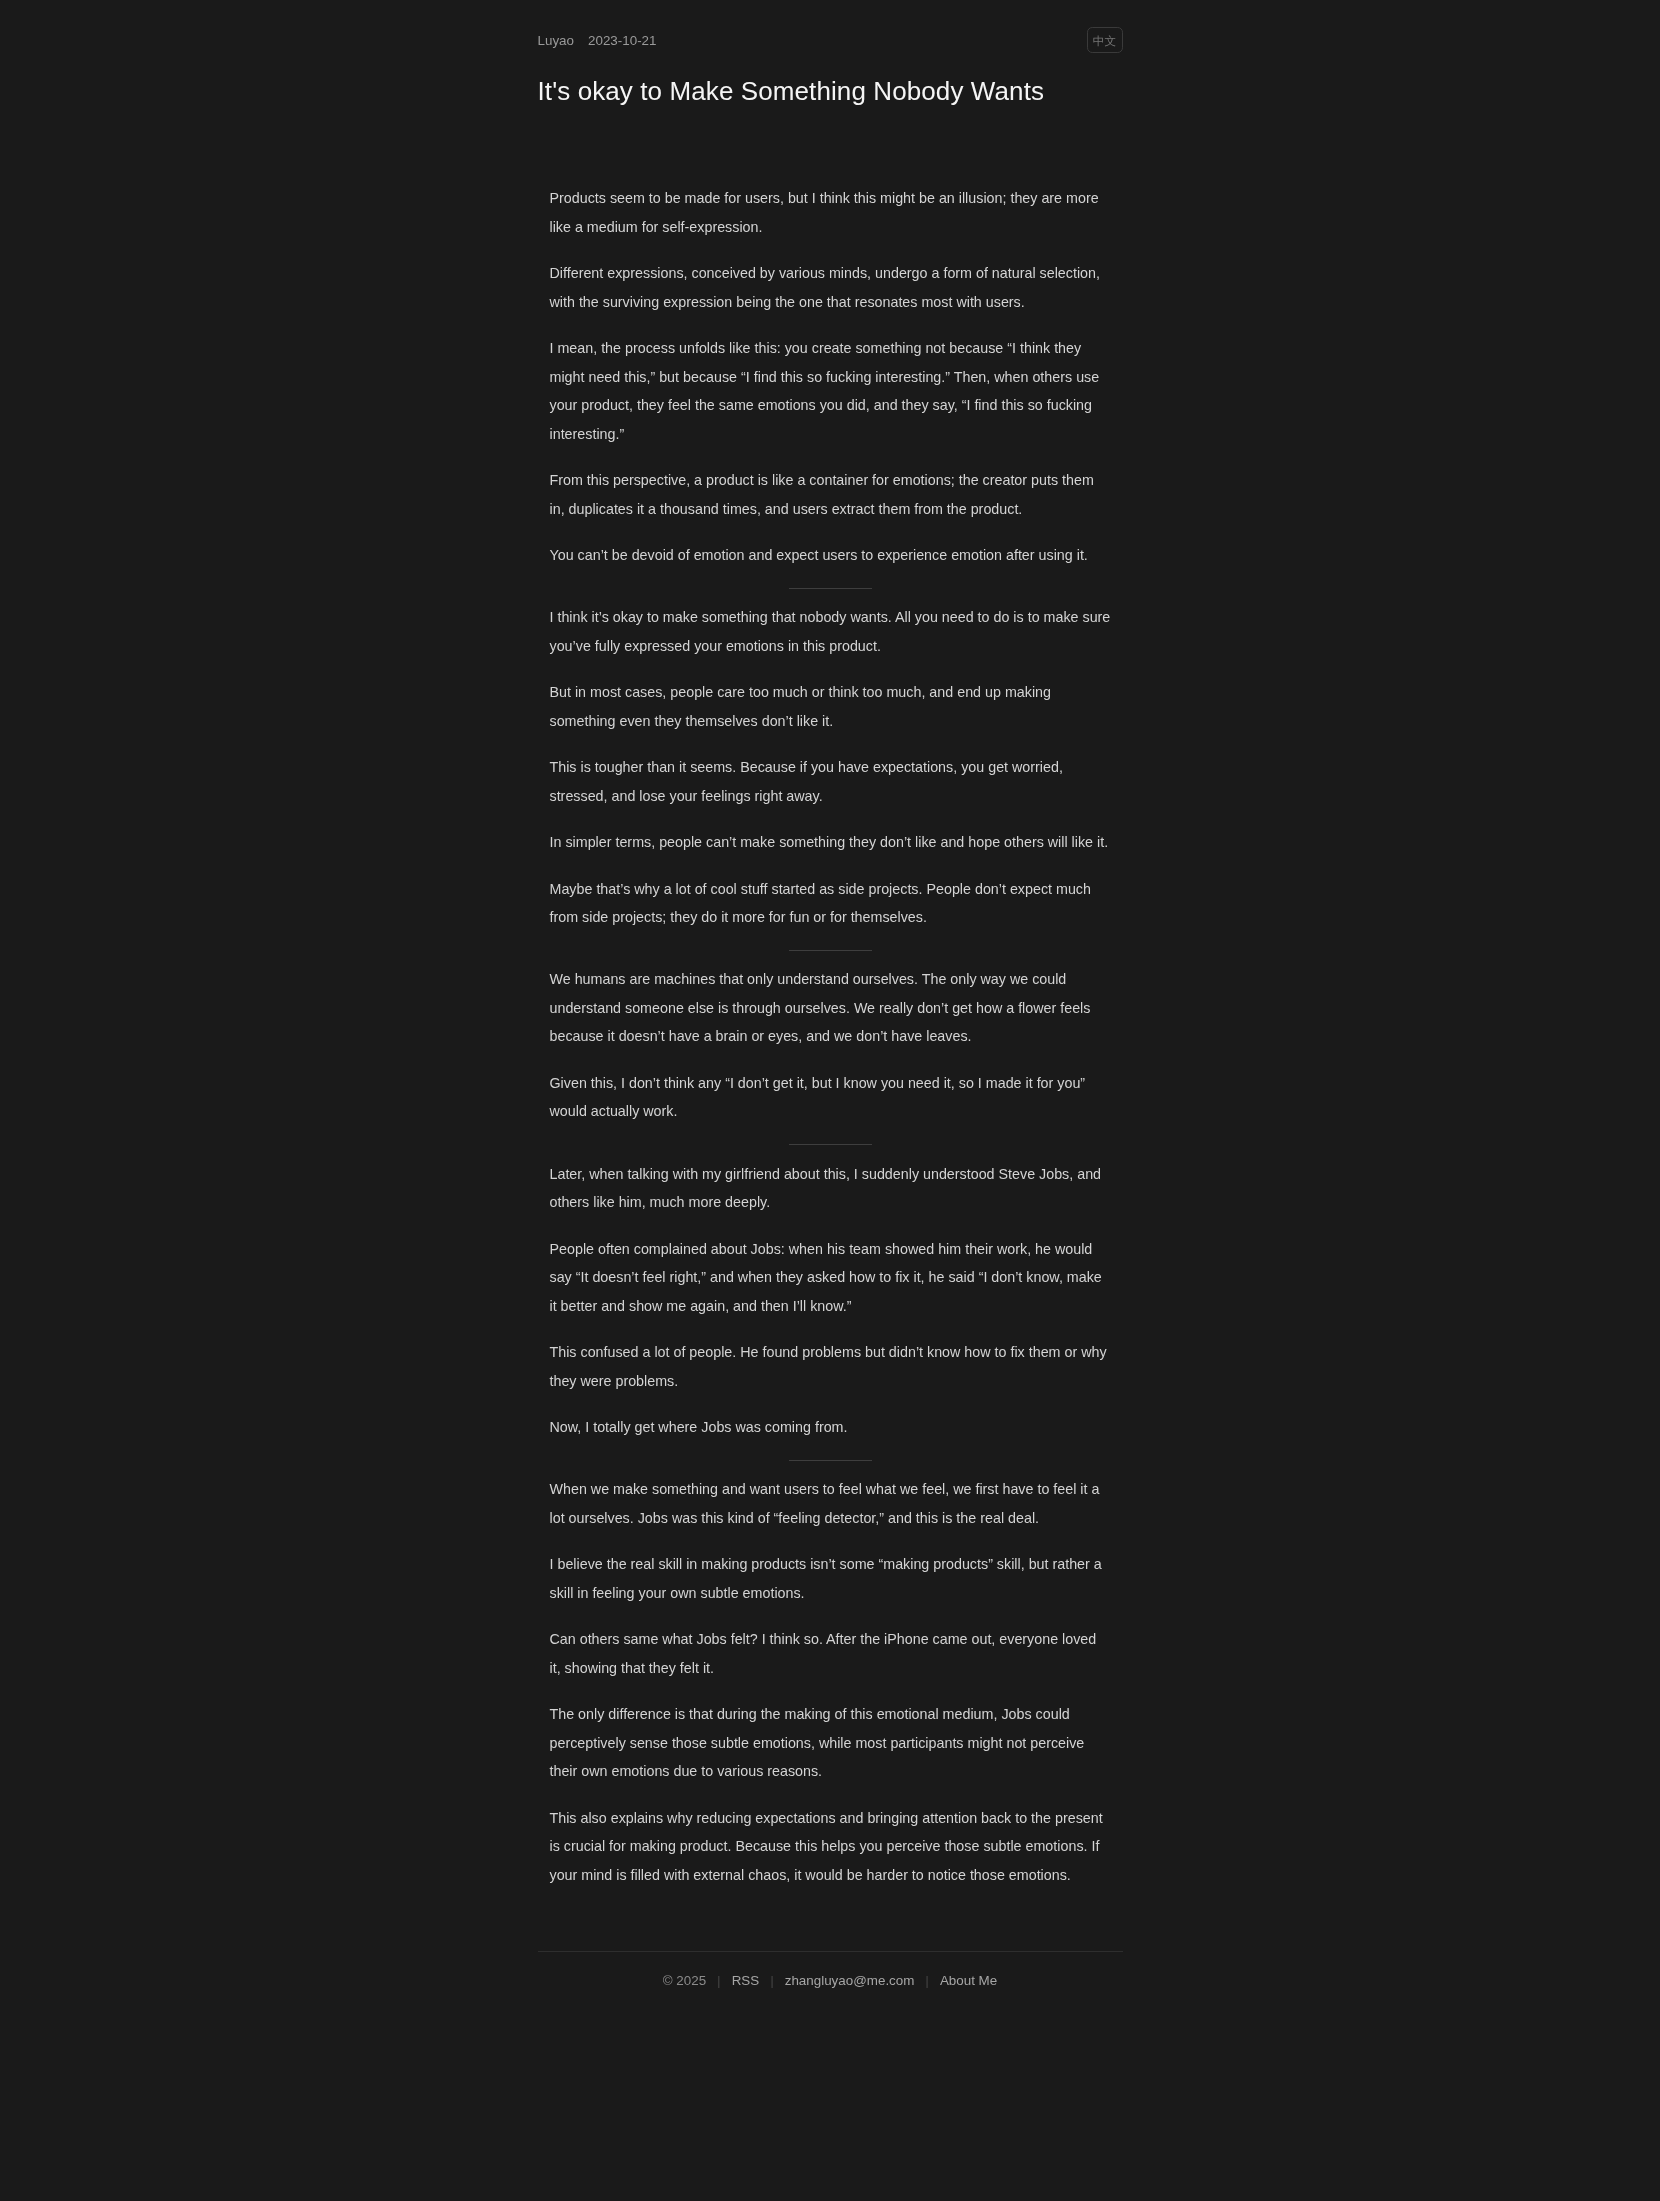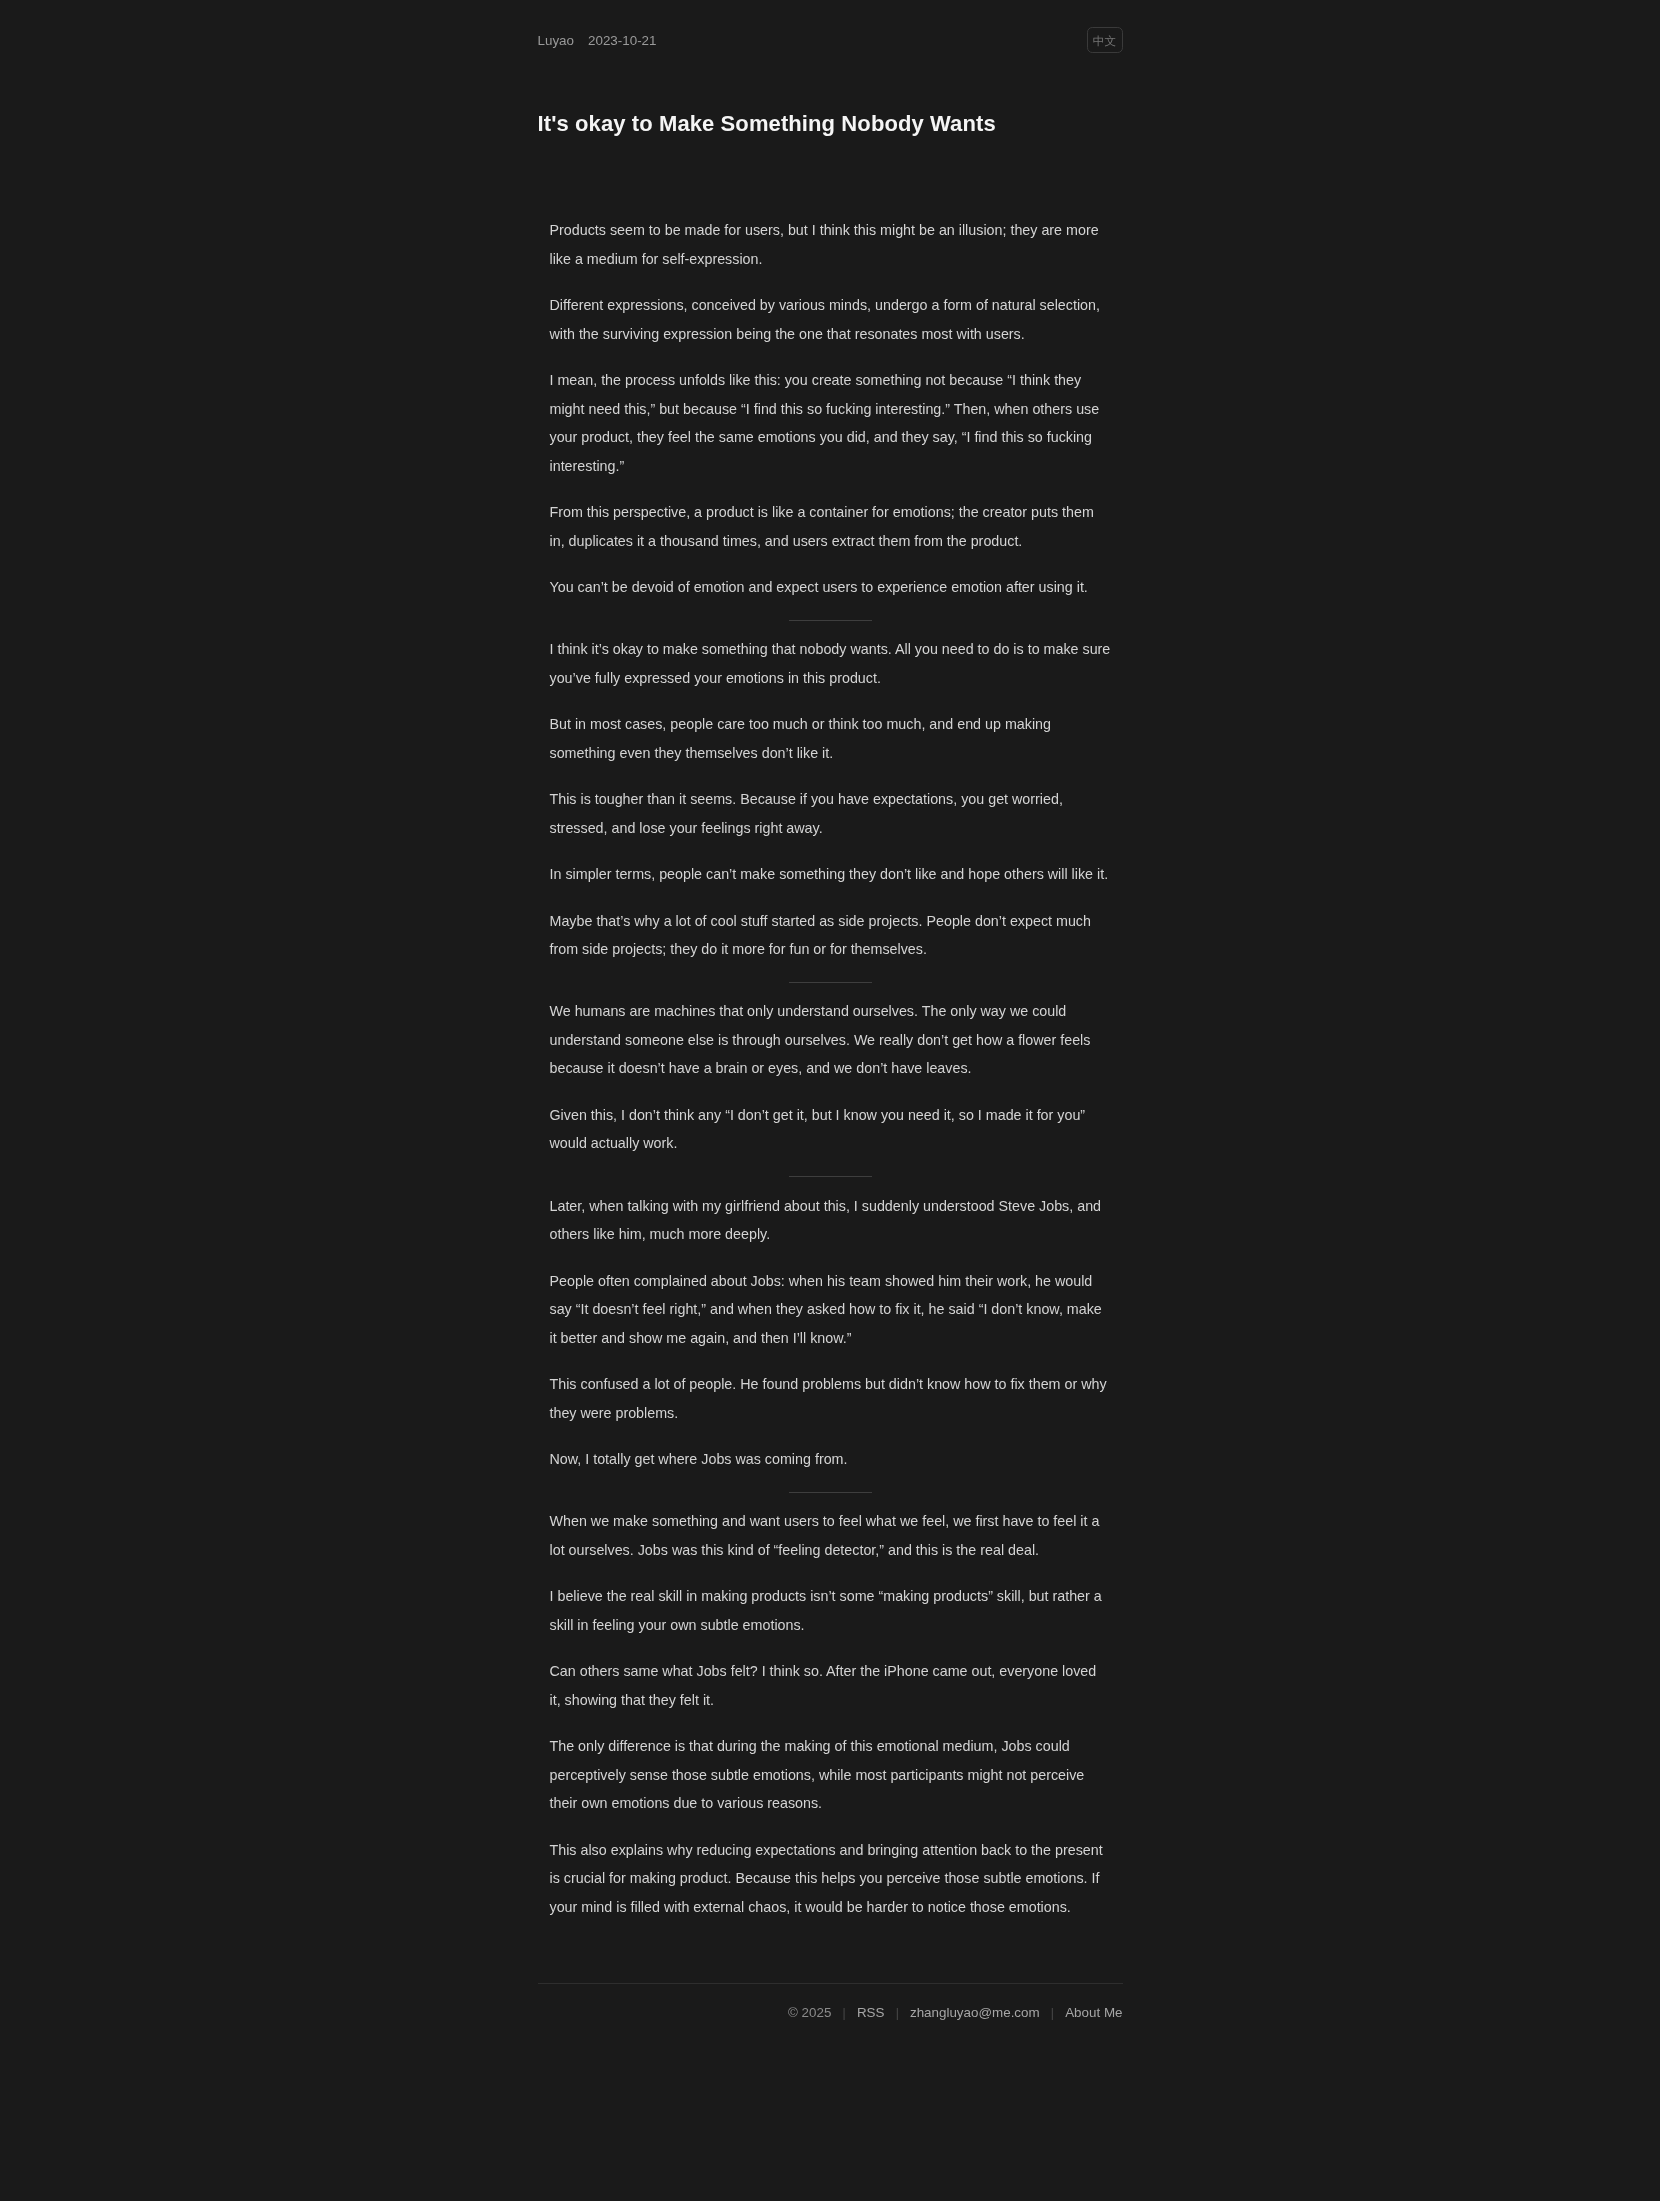--- a/index.html
+++ b/index.html
@@ -35,24 +35,24 @@
     color: #757575;
     font-size: 11.7px;
     font-family: inherit;
     width: 36px;
     height: 26px;
     line-height: 26px;
     text-align: center;
     cursor: pointer;
   }
   h1.post-title {
-    margin-top: 53px;
-    font-size: 22px;
+    margin-top: 21px;
+    font-size: 26px;
     line-height: 33px;
-    font-weight: 700;
+    font-weight: 400;
     color: #f5f5f5;
     letter-spacing: 0.1px;
   }
   
   article.post-body { margin-top: 76px; }
   article p {
     color: #d4d4d4;
     font-size: 14.3px;
     line-height: 28.5px;
     margin: 18px 12px;
@@ -67,21 +67,21 @@
     margin: 14.7px auto;
   }
   
   footer.site-footer {
     margin-top: 62px;
     border-top: 0.9px solid #2e2e2e;
     padding-top: 21px;
   }
   .footer-inner {
     display: flex;
-    justify-content: flex-end;
+    justify-content: center;
     align-items: center;
     gap: 11.2px;
     font-size: 13.4px;
   }
   .footer-inner .copyright { color: #8b8b8b; }
   .footer-inner .sep { color: #4a4a4a; font-size: 12px; }
   .footer-inner a {
     color: #a6a6a6;
     text-decoration: none;
     cursor: pointer;

